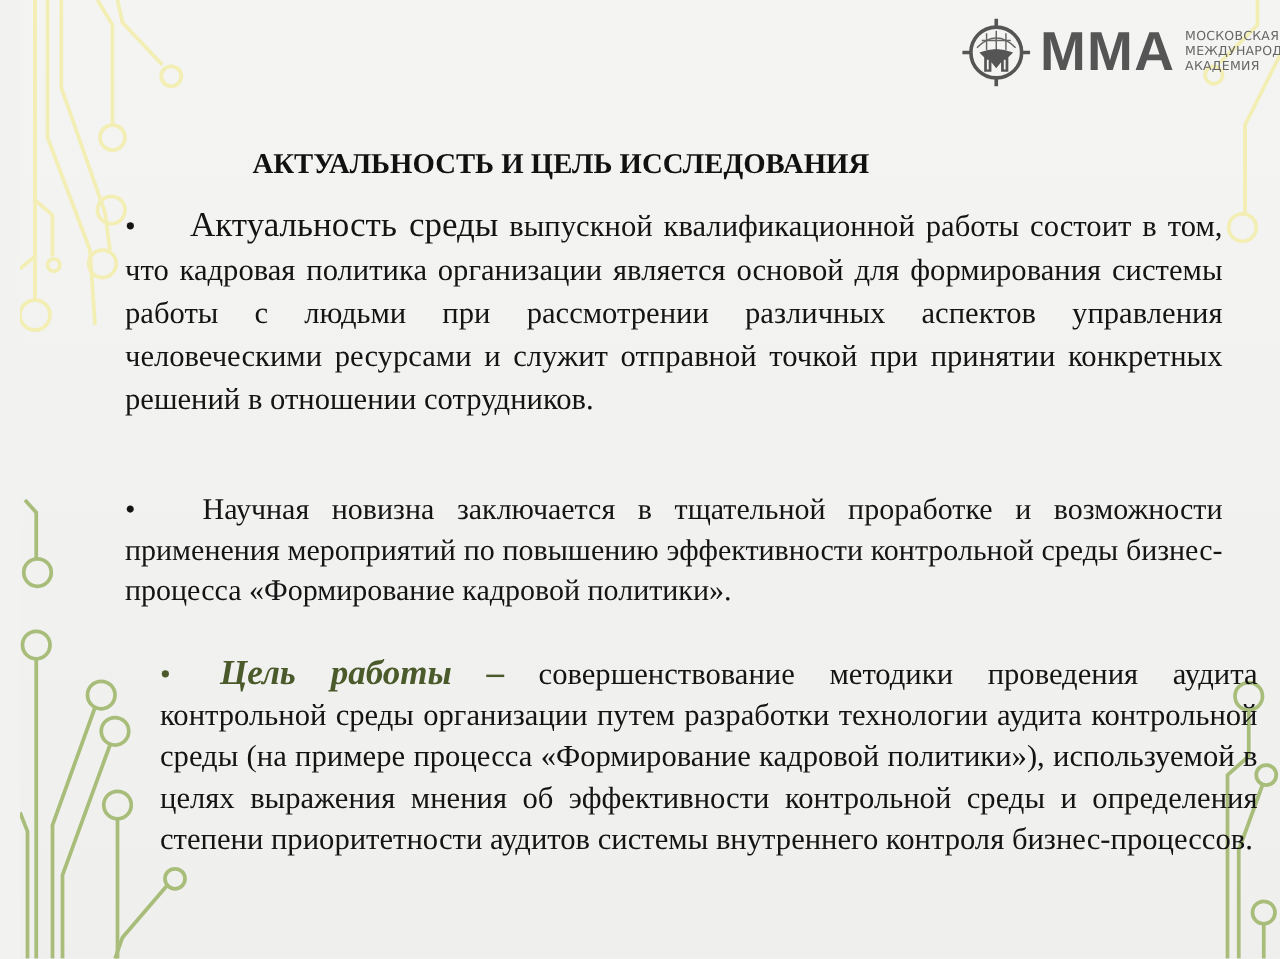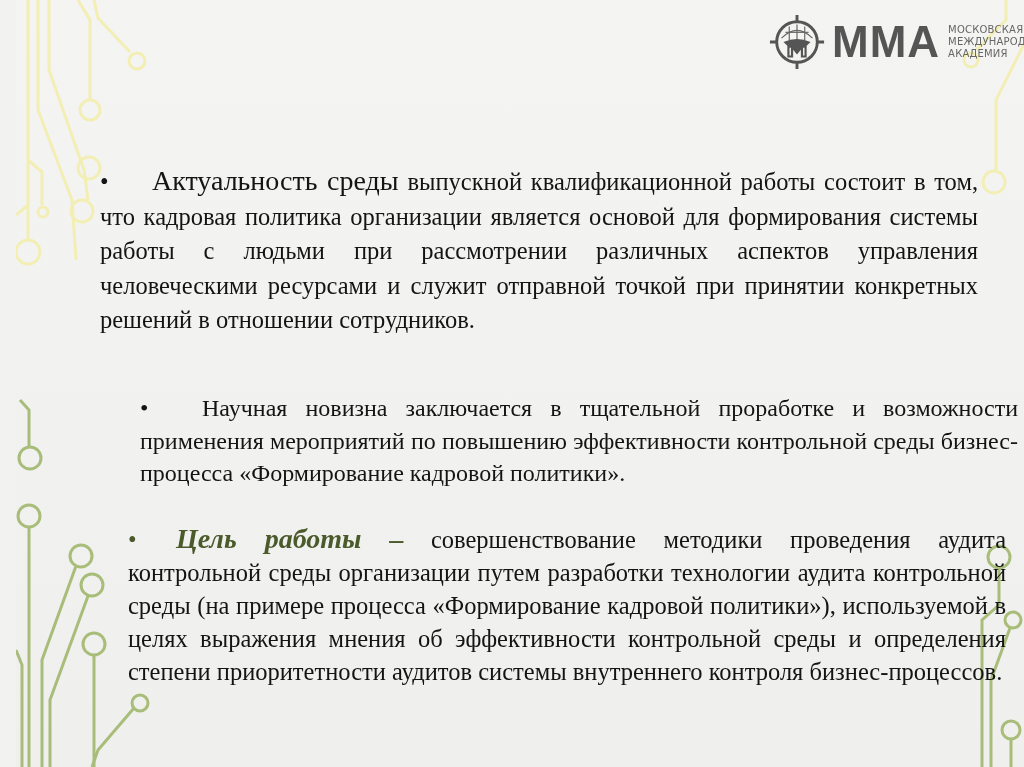--- a/index.html
+++ b/index.html
@@ -83,21 +83,21 @@
       color: #141414;
     }
     .para .bullet {
       display: inline-block;
       width: 52px;
     }
     .para .lead-big {
       font-size: 28px;
     }
     .p1 { left: 84px; top: 164px; width: 878px; }
-    .p2 { left: 84px; top: 392px; width: 878px; line-height: 32.5px; font-size: 24px; margin-left: 40px; }
+    .p2 { left: 84px; top: 392px; width: 878px; line-height: 32.5px; font-size: 24px; }
     .p3 { left: 112px; top: 522px; width: 878px; line-height: 33px; font-size: 24.5px; }
     .p3 .bullet-green {
       color: #4a5a2a;
       display: inline-block;
       width: 48px;
     }
     .p3 .goal-lead {
       color: #4a5a2a;
       font-weight: bold;
       font-size: 28px;
@@ -182,20 +182,21 @@
       <path d="M23 36 L23 44 M37 36 L37 44" stroke="#f2f2f1" stroke-width="1.5"></path>
     </svg>
     <span class="logo-mark">ММА</span>
     <div class="logo-text">
       <div>МОСКОВСКАЯ</div>
       <div>МЕЖДУНАРОДНАЯ</div>
       <div>АКАДЕМИЯ</div>
     </div>
   </div>
 
+  <div class="title">АКТУАЛЬНОСТЬ И ЦЕЛЬ ИССЛЕДОВАНИЯ</div>
 
   <div class="para p1">
     <span class="bullet">•</span><span class="lead-big">Актуальность среды</span>
     <span>выпускной квалификационной работы состоит в том, что кадровая политика организации является основой для формирования системы работы с людьми при рассмотрении различных аспектов управления человеческими ресурсами и служит отправной точкой при принятии конкретных решений в отношении сотрудников.</span>
   </div>
 
   <div class="para p2">
     <span class="bullet" style="width:62px">•</span><span>Научная новизна заключается в тщательной проработке и возможности применения мероприятий по повышению эффективности контрольной среды бизнес-процесса «Формирование кадровой политики».</span>
   </div>
 

